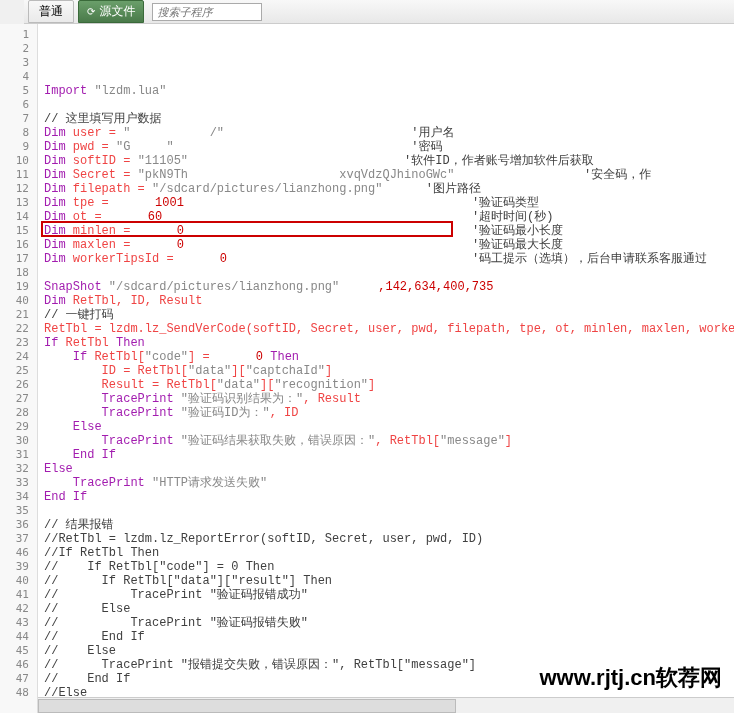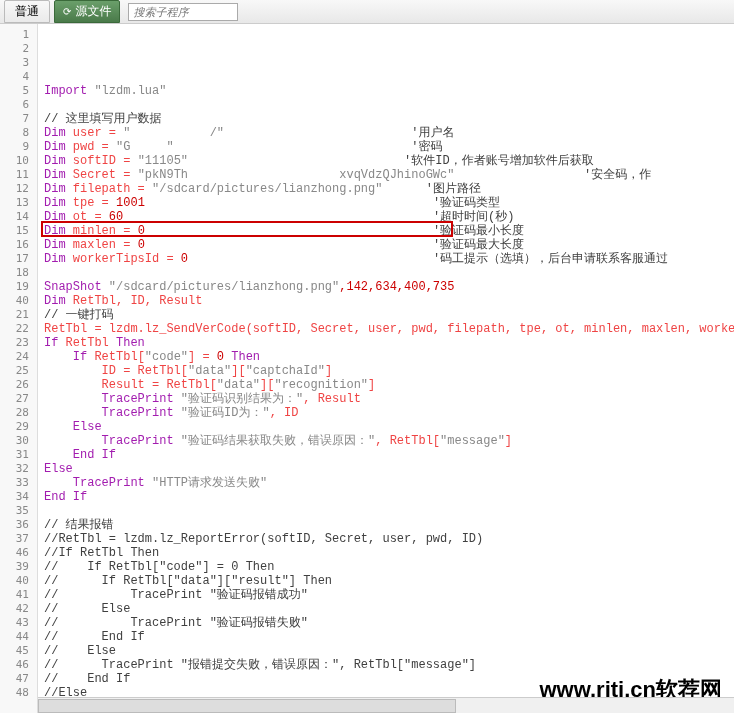--- a/index.html
+++ b/index.html
@@ -13,20 +13,21 @@
       position: relative;
     }
     .toolbar {
       height: 24px;
       background: linear-gradient(#f8f8f8, #e8e8e8);
       border-bottom: 1px solid #ccc;
       display: flex;
       align-items: center;
       padding: 0 4px;
       gap: 4px;
+      margin-left: 24px;
     }
     .tab {
       padding: 2px 10px;
       font-size: 12px;
       background: #e4e4e4;
       border: 1px solid #bbb;
       border-radius: 2px 2px 0 0;
       cursor: pointer;
     }
     .tab.active {
@@ -80,31 +81,31 @@
       font-size: 12px;
       line-height: 14px;
       white-space: pre;
       position: relative;
       overflow: hidden;
     }
     .code-line { height: 14px; }
     .kw { color: #a21caf; font-weight: normal; }
     .str { color: #888888; }
     .com { color: #404040; }
-    .num { color: #cc0000; }
+    .num { color: #cc0000; margin-left: 39px; }
     .txt { color: #ef4444; }
     .highlight-box {
       position: absolute;
       border: 2px solid #cc0000;
       background: transparent;
       pointer-events: none;
     }
     .watermark {
       position: absolute;
-      bottom: 8px;
+      bottom: 20px;
       right: 12px;
       font-size: 22px;
       font-weight: bold;
       color: #000;
       font-family: Arial, "Microsoft YaHei", sans-serif;
     }
     .scrollbar-h {
       position: absolute;
       bottom: 0;
       left: 38px;

